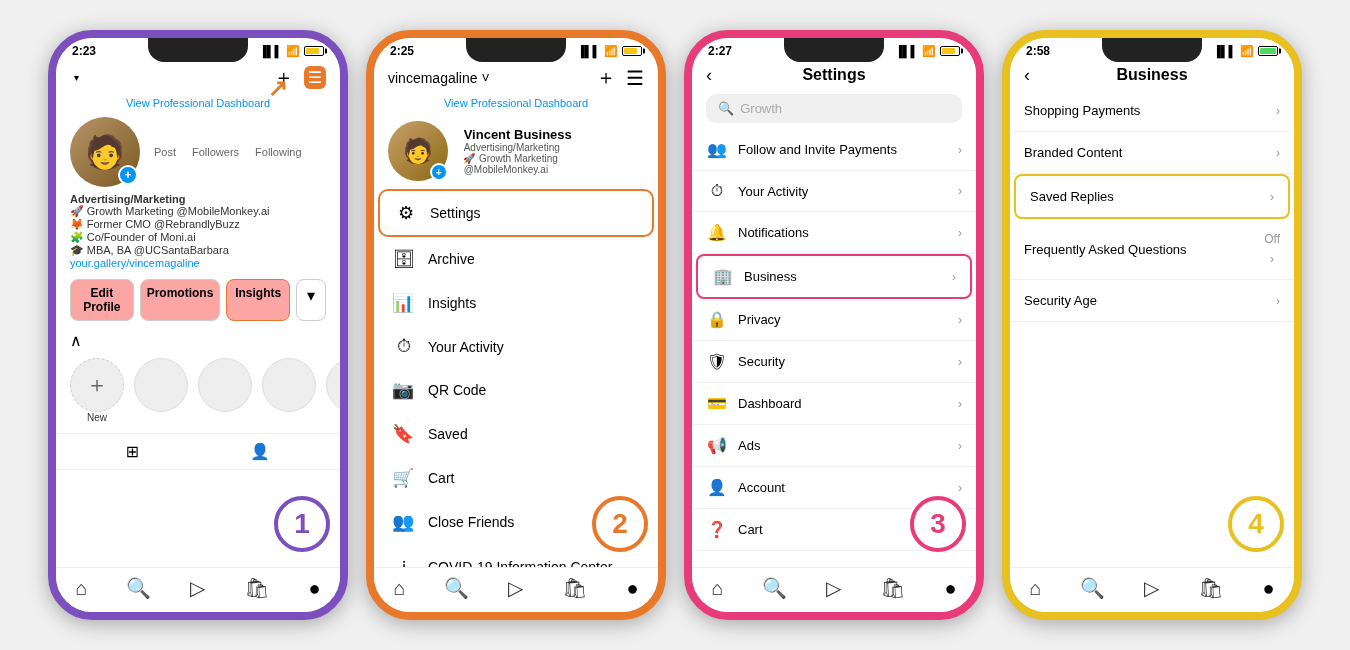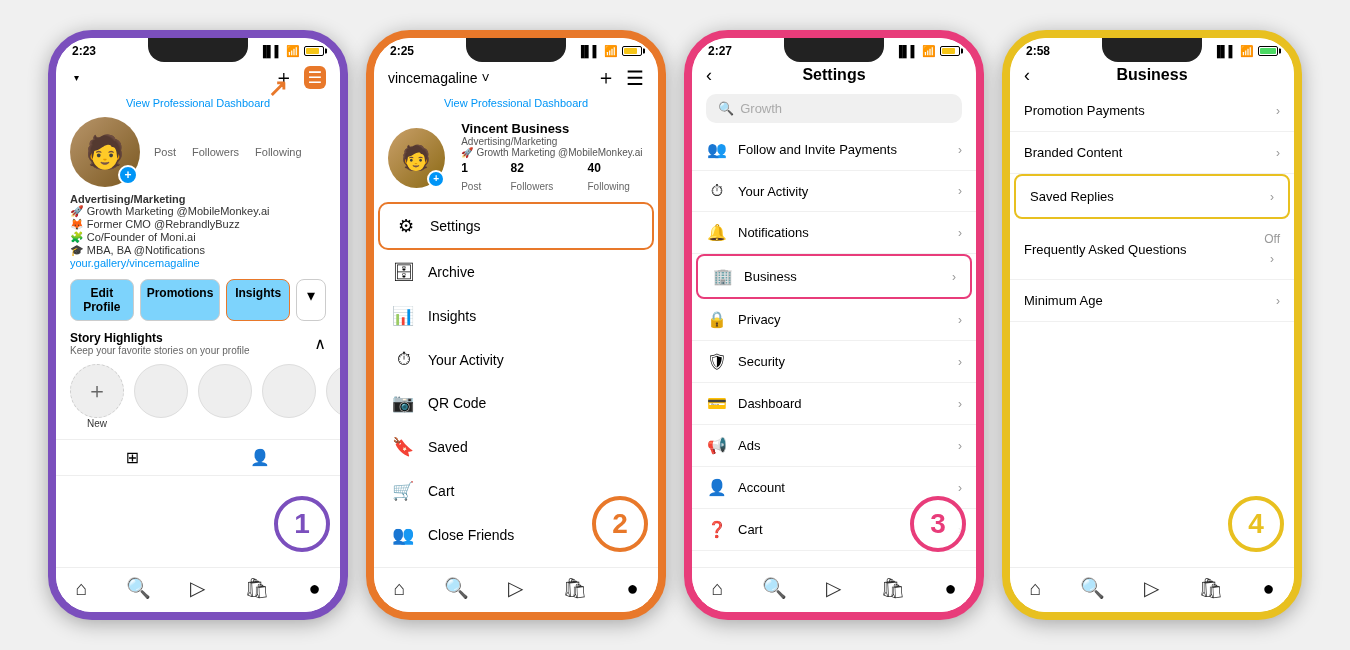--- a/index.html
+++ b/index.html
@@ -230,21 +230,21 @@
     }
     .action-btn {
       flex: 1;
       padding: 6px;
       border: 1px solid #ccc;
       border-radius: 8px;
       font-size: 12px;
       font-weight: 600;
       text-align: center;
       cursor: pointer;
-      background: #7dd3fc;
+      background: #fca5a5;
     }
     .insights-btn-highlighted {
       border-color: #e8782a;
       color: #000;
     }
     .dropdown-btn {
       flex: 0 0 auto;
       padding: 6px 10px;
       border: 1px solid #ccc;
       border-radius: 8px;
@@ -564,37 +564,33 @@
               <div class="stat-label">Following</div>
             </div>
           </div>
         </div>
 
         <div class="bio-section">
           <div class="bio-category">Advertising/Marketing</div>
           <div class="bio-line">🚀 Growth Marketing @MobileMonkey.ai</div>
           <div class="bio-line">🦊 Former CMO @RebrandlyBuzz</div>
           <div class="bio-line">🧩 Co/Founder of Moni.ai</div>
-          <div class="bio-line">🎓 MBA, BA @Notifications</div>
+          <div class="bio-line">🎓 MBA, BA @UCSantaBarbara</div>
           <div class="bio-link">your.gallery/vincemagaline</div>
         </div>
 
         <div class="action-buttons">
           <div class="action-btn">Edit Profile</div>
           <div class="action-btn">Promotions</div>
           <div class="action-btn insights-btn-highlighted">Insights</div>
           <div class="dropdown-btn">▾</div>
         </div>
 
         <div class="story-highlights">
           <div style="display:flex;justify-content:space-between;align-items:center;">
-            <div>
-              <div class="story-title">Story Highlights</div>
-              <div class="story-subtitle">Keep your favorite stories on your profile</div>
-            </div>
             <span>∧</span>
           </div>
           <div class="story-row">
             <div class="story-bubble">
               <div class="story-circle" style="border:1.5px dashed #ccc;">＋</div>
               <div class="story-label">New</div>
             </div>
             <div class="story-bubble">
               <div class="story-circle"></div>
             </div>
@@ -656,34 +652,20 @@
 
         <div class="profile-mini">
           <div class="mini-avatar">
             🧑
             <div class="mini-avatar-badge">+</div>
           </div>
           <div>
             <div style="font-size:13px;font-weight:700;">Vincent Business</div>
             <div style="font-size:10px;color:#555;">Advertising/Marketing</div>
             <div style="font-size:10px;color:#555;">🚀 Growth Marketing @MobileMonkey.ai</div>
-            <div class="mini-stats">
-              <div>
-                <span style="font-size:12px;font-weight:700;">1</span>
-                <span style="font-size:10px;color:#666;">Post</span>
-              </div>
-              <div>
-                <span style="font-size:12px;font-weight:700;">82</span>
-                <span style="font-size:10px;color:#666;">Followers</span>
-              </div>
-              <div>
-                <span style="font-size:12px;font-weight:700;">40</span>
-                <span style="font-size:10px;color:#666;">Following</span>
-              </div>
-            </div>
           </div>
         </div>
 
         <div class="menu-items">
           <div class="menu-item highlighted">
             <span class="menu-item-icon">⚙</span>
             <span>Settings</span>
           </div>
           <div class="menu-item">
             <span class="menu-item-icon">🗄</span>
@@ -874,40 +856,40 @@
           </div>
         </div>
 
         <div class="business-header">
           <span class="business-back">‹</span>
           <span class="business-title">Business</span>
         </div>
 
         <div>
           <div class="business-list-item">
-            <span>Promotion Payments</span>
+            <span>Shopping Payments</span>
             <span class="chevron">›</span>
           </div>
           <div class="business-list-item">
             <span>Branded Content</span>
             <span class="chevron">›</span>
           </div>
           <div class="business-list-item highlighted">
             <span>Saved Replies</span>
             <span class="chevron">›</span>
           </div>
           <div class="business-list-item">
             <span>Frequently Asked Questions</span>
             <div class="business-item-right">
               <span>Off</span>
               <span class="chevron">›</span>
             </div>
           </div>
           <div class="business-list-item">
-            <span>Minimum Age</span>
+            <span>Security Age</span>
             <span class="chevron">›</span>
           </div>
         </div>
 
 
         <div class="nav-bar">
           <span class="nav-icon">⌂</span>
           <span class="nav-icon">🔍</span>
           <span class="nav-icon">▷</span>
           <span class="nav-icon">🛍</span>

